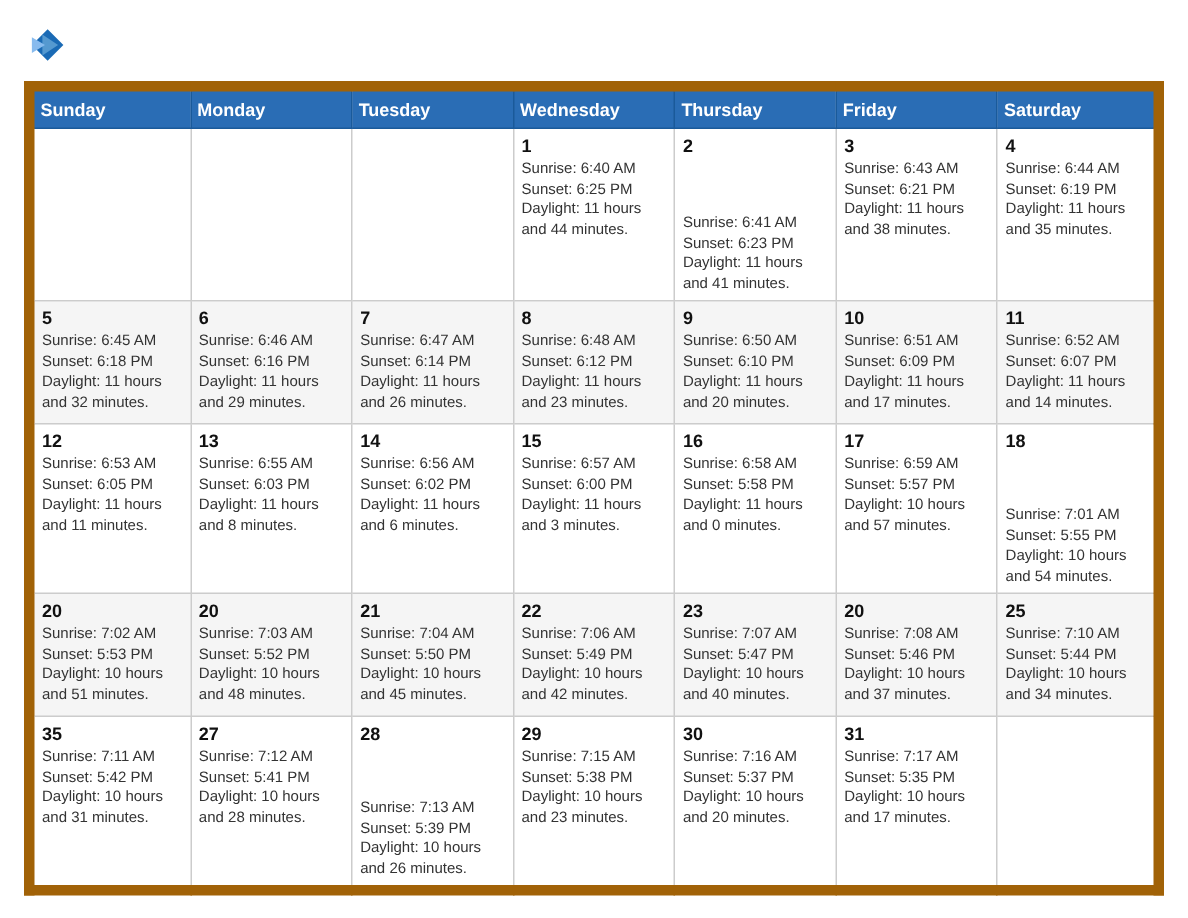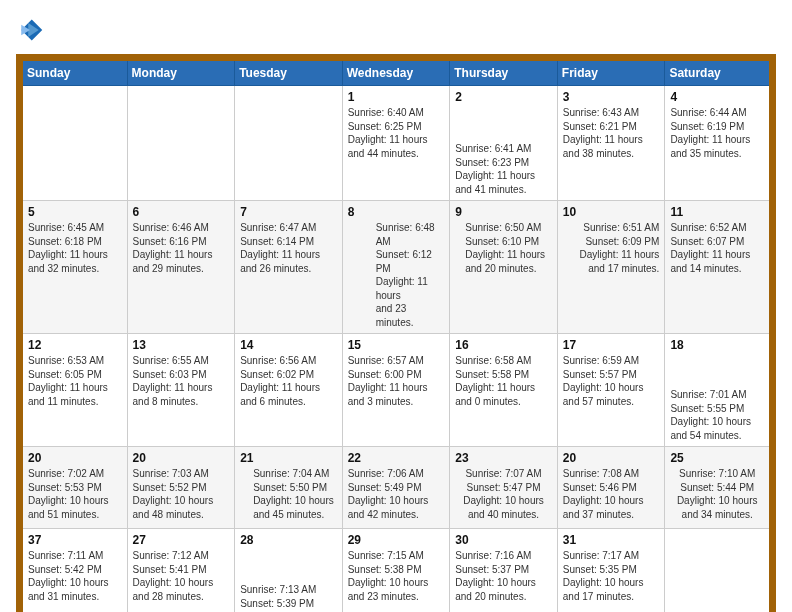--- a/index.html
+++ b/index.html
@@ -174,35 +174,35 @@
           </td>
           <td>
             <div class="day-number">7</div>
             <div class="day-info" style="white-space: pre-line;">Sunrise: 6:47 AM
 Sunset: 6:14 PM
 Daylight: 11 hours
 and 26 minutes.</div>
           </td>
           <td>
             <div class="day-number">8</div>
-            <div class="day-info" style="white-space: pre-line; margin-left: 28px;">Sunrise: 6:48 AM
+            <div class="day-info" style="white-space: pre-line;">Sunrise: 6:48 AM
 Sunset: 6:12 PM
 Daylight: 11 hours
 and 23 minutes.</div>
           </td>
           <td>
             <div class="day-number">9</div>
-            <div class="day-info" style="white-space: pre-line; margin-left: 10px;">Sunrise: 6:50 AM
+            <div class="day-info" style="white-space: pre-line;">Sunrise: 6:50 AM
 Sunset: 6:10 PM
 Daylight: 11 hours
 and 20 minutes.</div>
           </td>
           <td>
             <div class="day-number">10</div>
-            <div class="day-info" style="white-space: pre-line; text-align: right;">Sunrise: 6:51 AM
+            <div class="day-info" style="white-space: pre-line;">Sunrise: 6:51 AM
 Sunset: 6:09 PM
 Daylight: 11 hours
 and 17 minutes.</div>
           </td>
           <td>
             <div class="day-number">11</div>
             <div class="day-info" style="white-space: pre-line;">Sunrise: 6:52 AM
 Sunset: 6:07 PM
 Daylight: 11 hours
 and 14 minutes.</div>
@@ -269,57 +269,57 @@
           </td>
           <td>
             <div class="day-number">20</div>
             <div class="day-info" style="white-space: pre-line;">Sunrise: 7:03 AM
 Sunset: 5:52 PM
 Daylight: 10 hours
 and 48 minutes.</div>
           </td>
           <td>
             <div class="day-number">21</div>
-            <div class="day-info" style="white-space: pre-line; margin-left: 13px;">Sunrise: 7:04 AM
+            <div class="day-info" style="white-space: pre-line;">Sunrise: 7:04 AM
 Sunset: 5:50 PM
 Daylight: 10 hours
 and 45 minutes.</div>
           </td>
           <td>
             <div class="day-number">22</div>
             <div class="day-info" style="white-space: pre-line;">Sunrise: 7:06 AM
 Sunset: 5:49 PM
 Daylight: 10 hours
 and 42 minutes.</div>
           </td>
           <td>
             <div class="day-number">23</div>
-            <div class="day-info" style="white-space: pre-line; text-align: center;">Sunrise: 7:07 AM
+            <div class="day-info" style="white-space: pre-line;">Sunrise: 7:07 AM
 Sunset: 5:47 PM
 Daylight: 10 hours
 and 40 minutes.</div>
           </td>
           <td>
             <div class="day-number">20</div>
             <div class="day-info" style="white-space: pre-line;">Sunrise: 7:08 AM
 Sunset: 5:46 PM
 Daylight: 10 hours
 and 37 minutes.</div>
           </td>
           <td>
             <div class="day-number">25</div>
-            <div class="day-info" style="white-space: pre-line; text-align: center;">Sunrise: 7:10 AM
+            <div class="day-info" style="white-space: pre-line;">Sunrise: 7:10 AM
 Sunset: 5:44 PM
 Daylight: 10 hours
 and 34 minutes.</div>
           </td>
         </tr>
         <tr>
           <td>
-            <div class="day-number">37</div>
+            <div class="day-number">35</div>
             <div class="day-info" style="white-space: pre-line;">Sunrise: 7:11 AM
 Sunset: 5:42 PM
 Daylight: 10 hours
 and 31 minutes.</div>
           </td>
           <td>
             <div class="day-number">27</div>
             <div class="day-info" style="white-space: pre-line;">Sunrise: 7:12 AM
 Sunset: 5:41 PM
 Daylight: 10 hours

